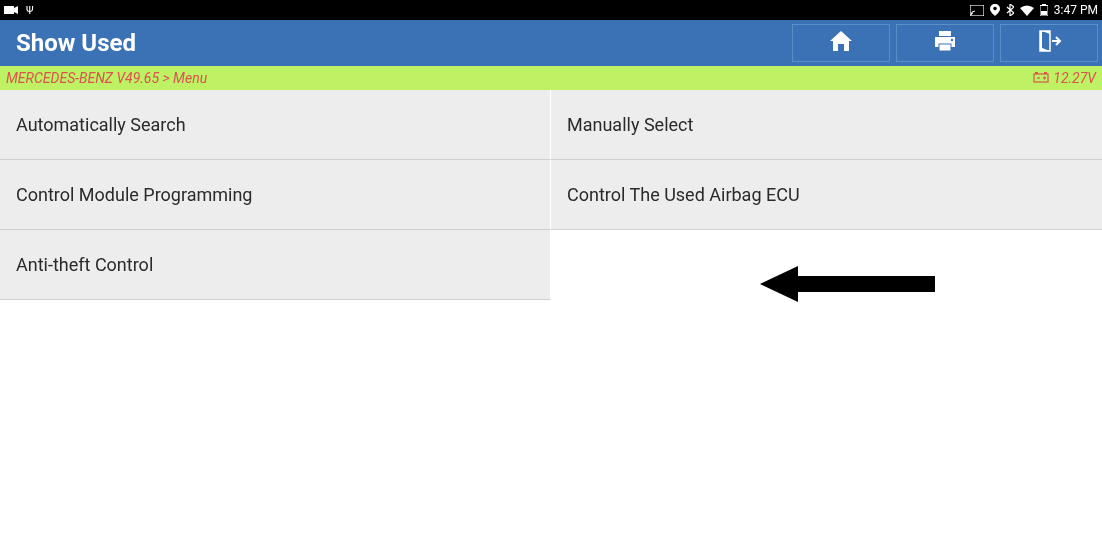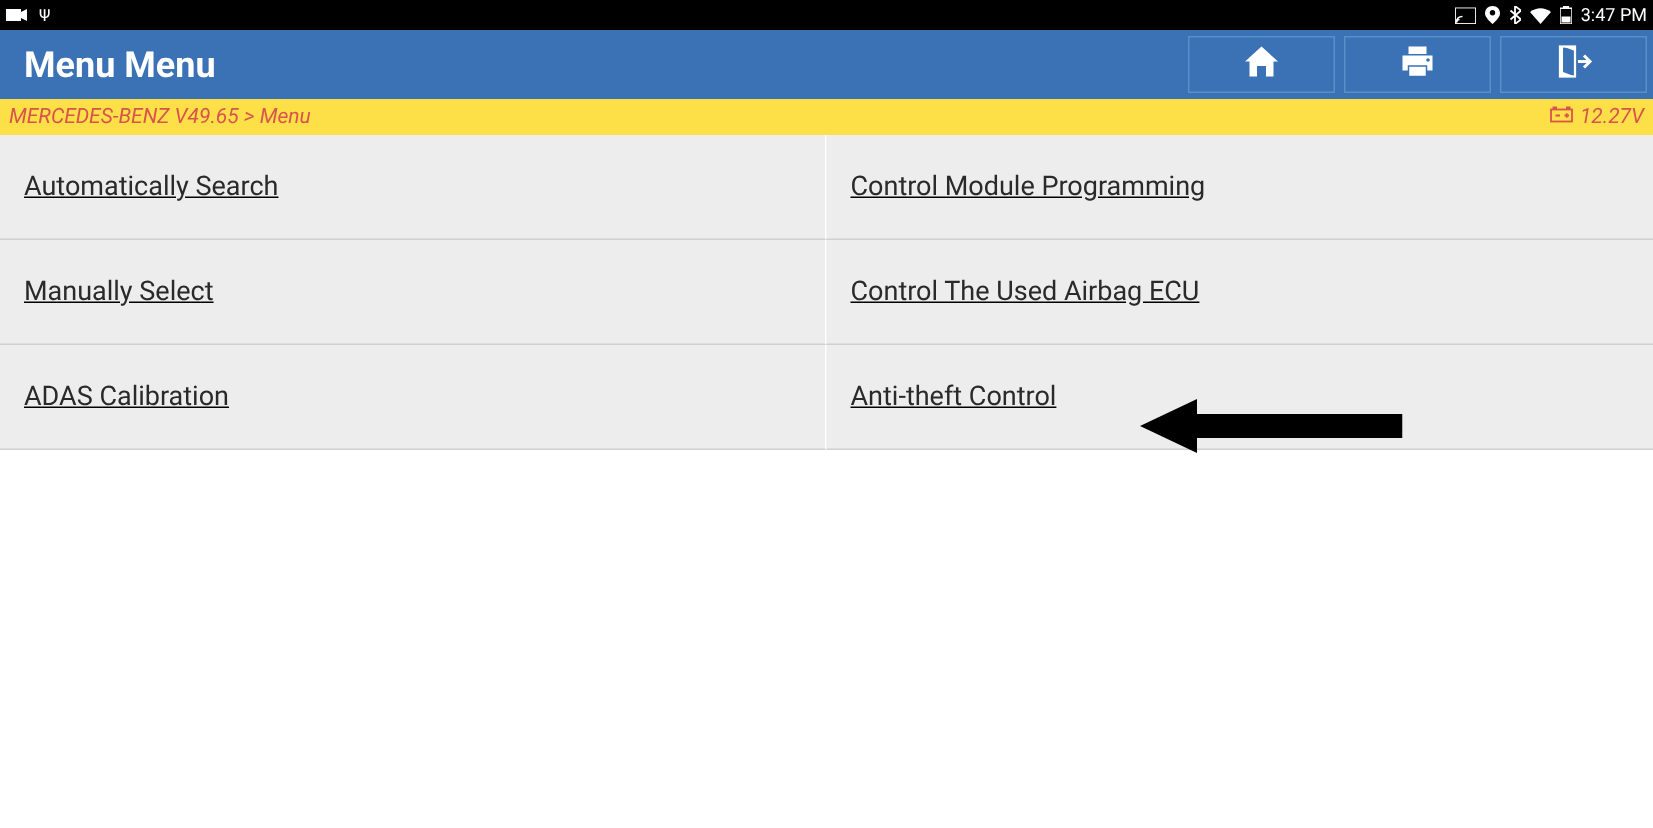--- a/index.html
+++ b/index.html
@@ -64,21 +64,21 @@
       border: 1px solid #5a8ec7;
       display: flex;
       align-items: center;
       justify-content: center;
       cursor: pointer;
     }
     .header-btn svg {
       fill: #ffffff;
     }
     .breadcrumb-bar {
-      background: #fde047;
+      background: #bef264;
       height: 24px;
       display: flex;
       align-items: center;
       justify-content: space-between;
       padding: 0 6px;
       font-size: 14px;
       font-style: italic;
     }
     .breadcrumb-text {
       color: #d9534f;
@@ -86,21 +86,20 @@
     .voltage {
       color: #d9534f;
       display: flex;
       align-items: flex-start;
       gap: 4px;
     }
     .menu-grid {
       display: grid;
       grid-template-columns: 1fr 1fr;
       position: relative;
-      text-decoration: underline;
     }
     .menu-item {
       height: 70px;
       background: #ededed;
       border-bottom: 1px solid #d0d0d0;
       border-right: 1px solid #ffffff;
       display: flex;
       align-items: center;
       padding-left: 16px;
       font-size: 18px;
@@ -163,21 +162,21 @@
           <rect x="2" y="0" width="4" height="1.5" fill="#fff"></rect>
           <rect x="0" y="1.5" width="8" height="10.5" fill="none" stroke="#fff" stroke-width="1"></rect>
           <rect x="1" y="7" width="6" height="4" fill="#fff"></rect>
         </svg>
     </span>
     <span>3:47 PM</span>
   </div>
 </div>
 
 <div class="app-header">
-  <div class="app-title">Menu Menu</div>
+  <div class="app-title">Show Used</div>
   <div class="header-buttons">
     <div class="header-btn">
       <span>
         <svg width="26" height="24" viewBox="0 0 26 24">
             <path d="M13 2 L24 12 L21 12 L21 22 L16 22 L16 15 L10 15 L10 22 L5 22 L5 12 L2 12 Z" fill="#fff"></path>
           </svg>
       </span>
     </div>
     <div class="header-btn">
       <span>
@@ -217,30 +216,27 @@
     </span>
     <span>12.27V</span>
   </span>
 </div>
 
 <div class="menu-grid">
   <div class="menu-item">
     <span>Automatically Search</span>
   </div>
   <div class="menu-item">
+    <span>Manually Select</span>
+  </div>
+  <div class="menu-item">
     <span>Control Module Programming</span>
   </div>
   <div class="menu-item">
-    <span>Manually Select</span>
-  </div>
-  <div class="menu-item">
     <span>Control The Used Airbag ECU</span>
-  </div>
-  <div class="menu-item">
-    <span>ADAS Calibration</span>
   </div>
   <div class="menu-item">
     <span>Anti-theft Control</span>
   </div>
 
   <div class="arrow-annotation">
     <svg width="175" height="40" viewBox="0 0 175 40">
       <polygon points="0,20 38,2 38,12 175,12 175,28 38,28 38,38" fill="#000000"></polygon>
     </svg>
   </div>

